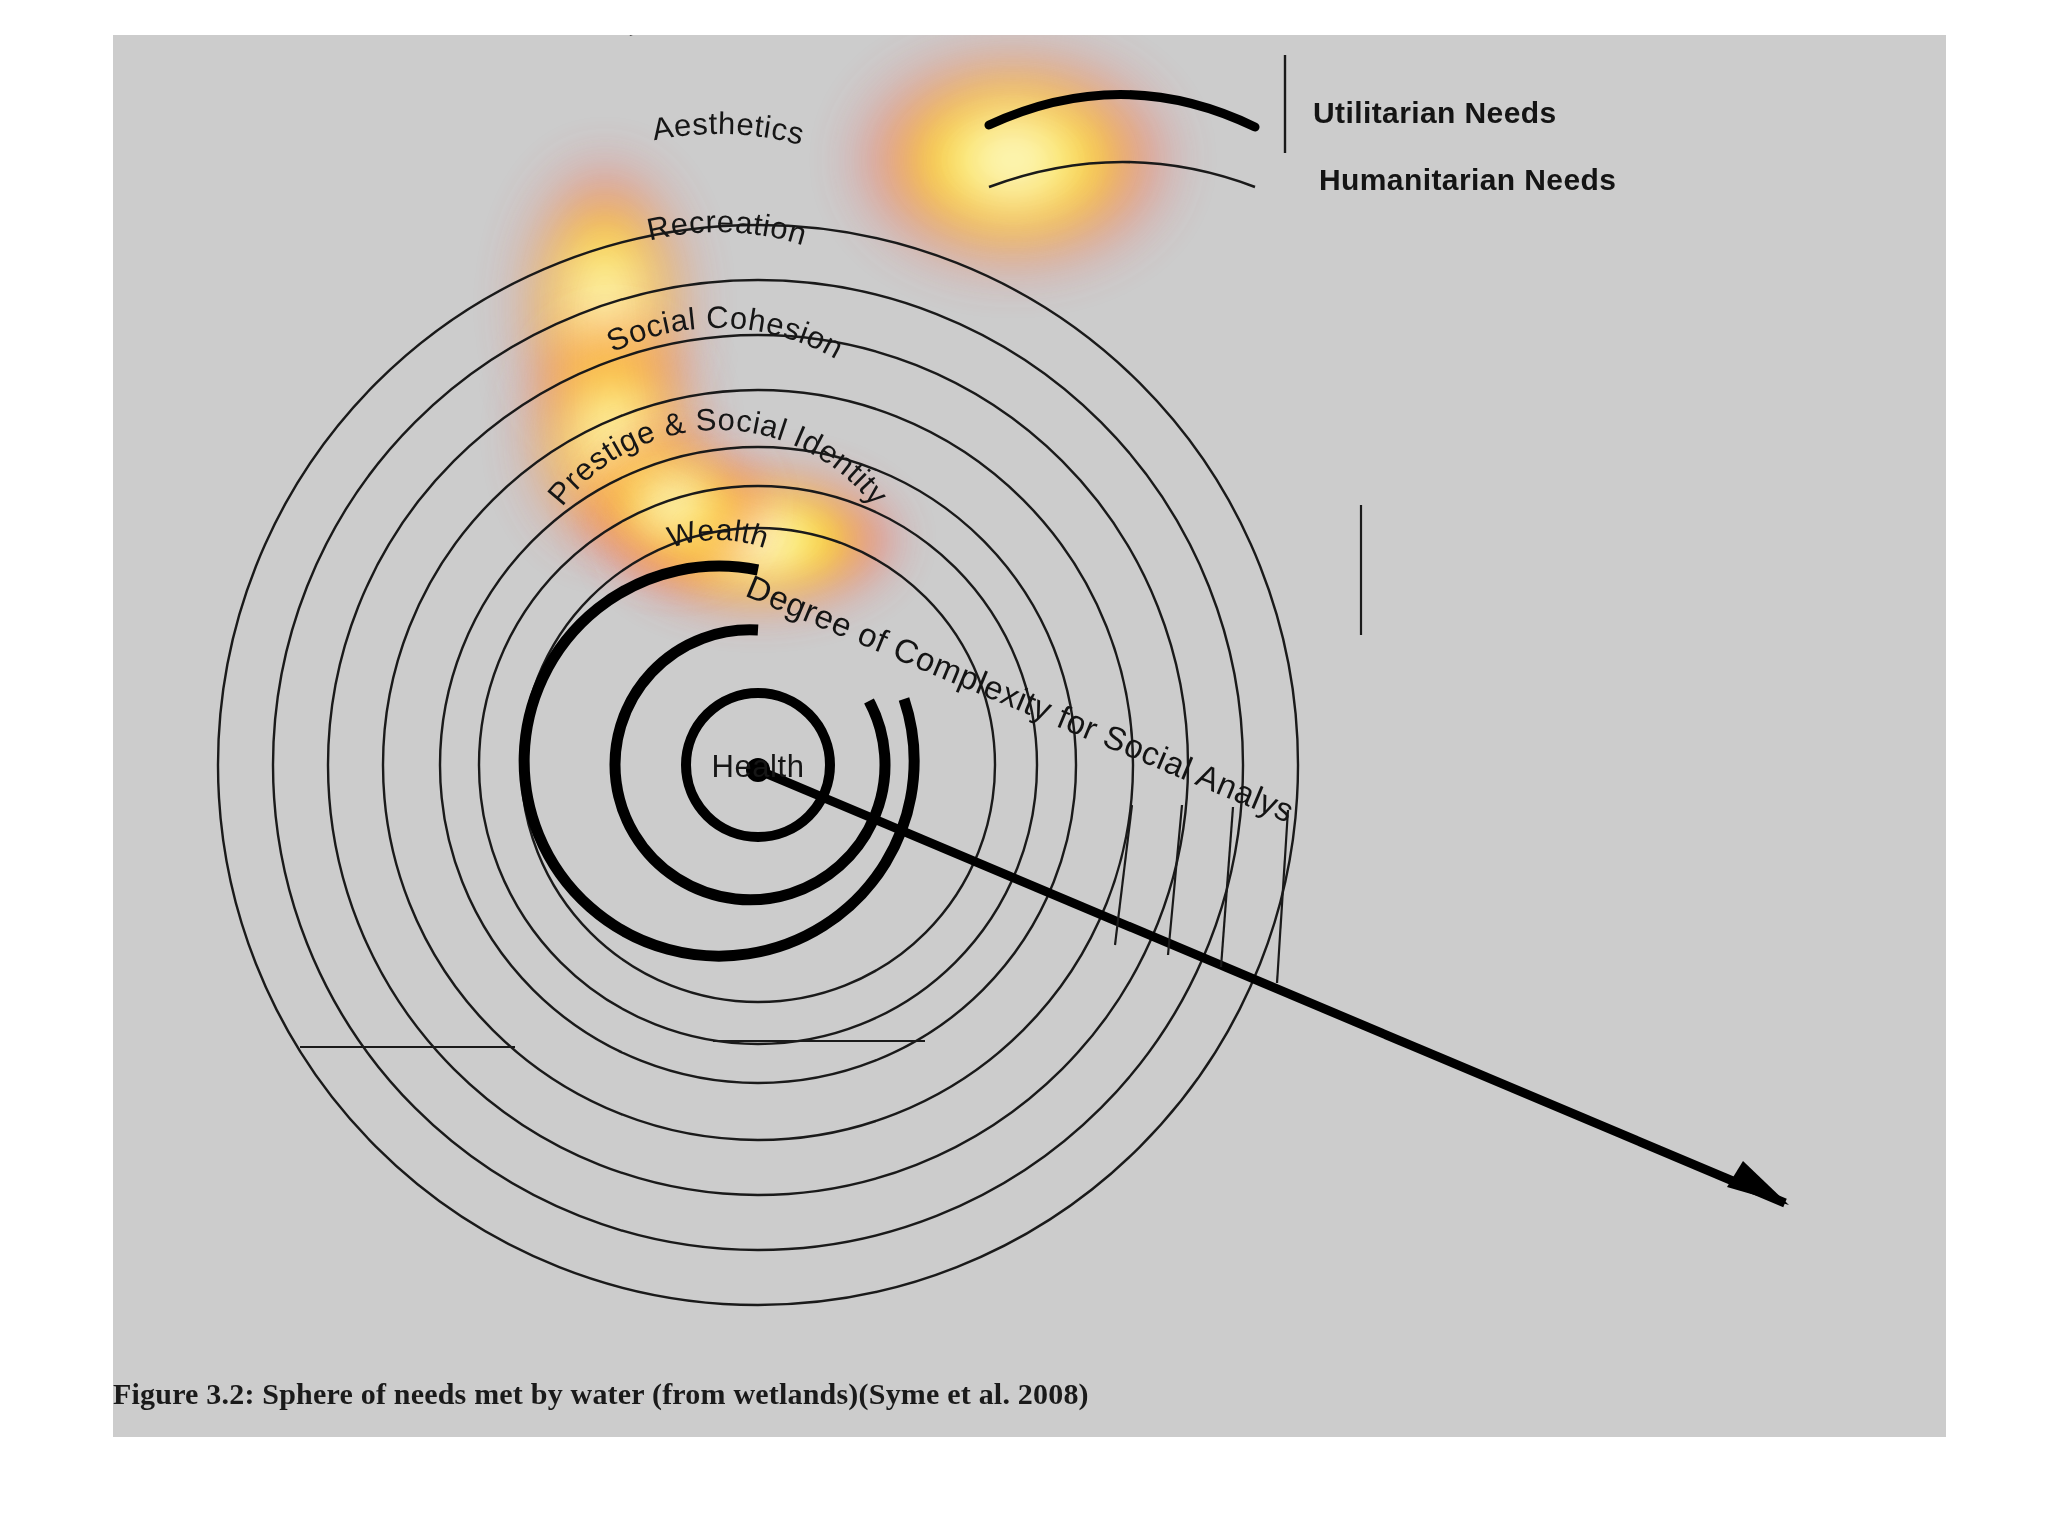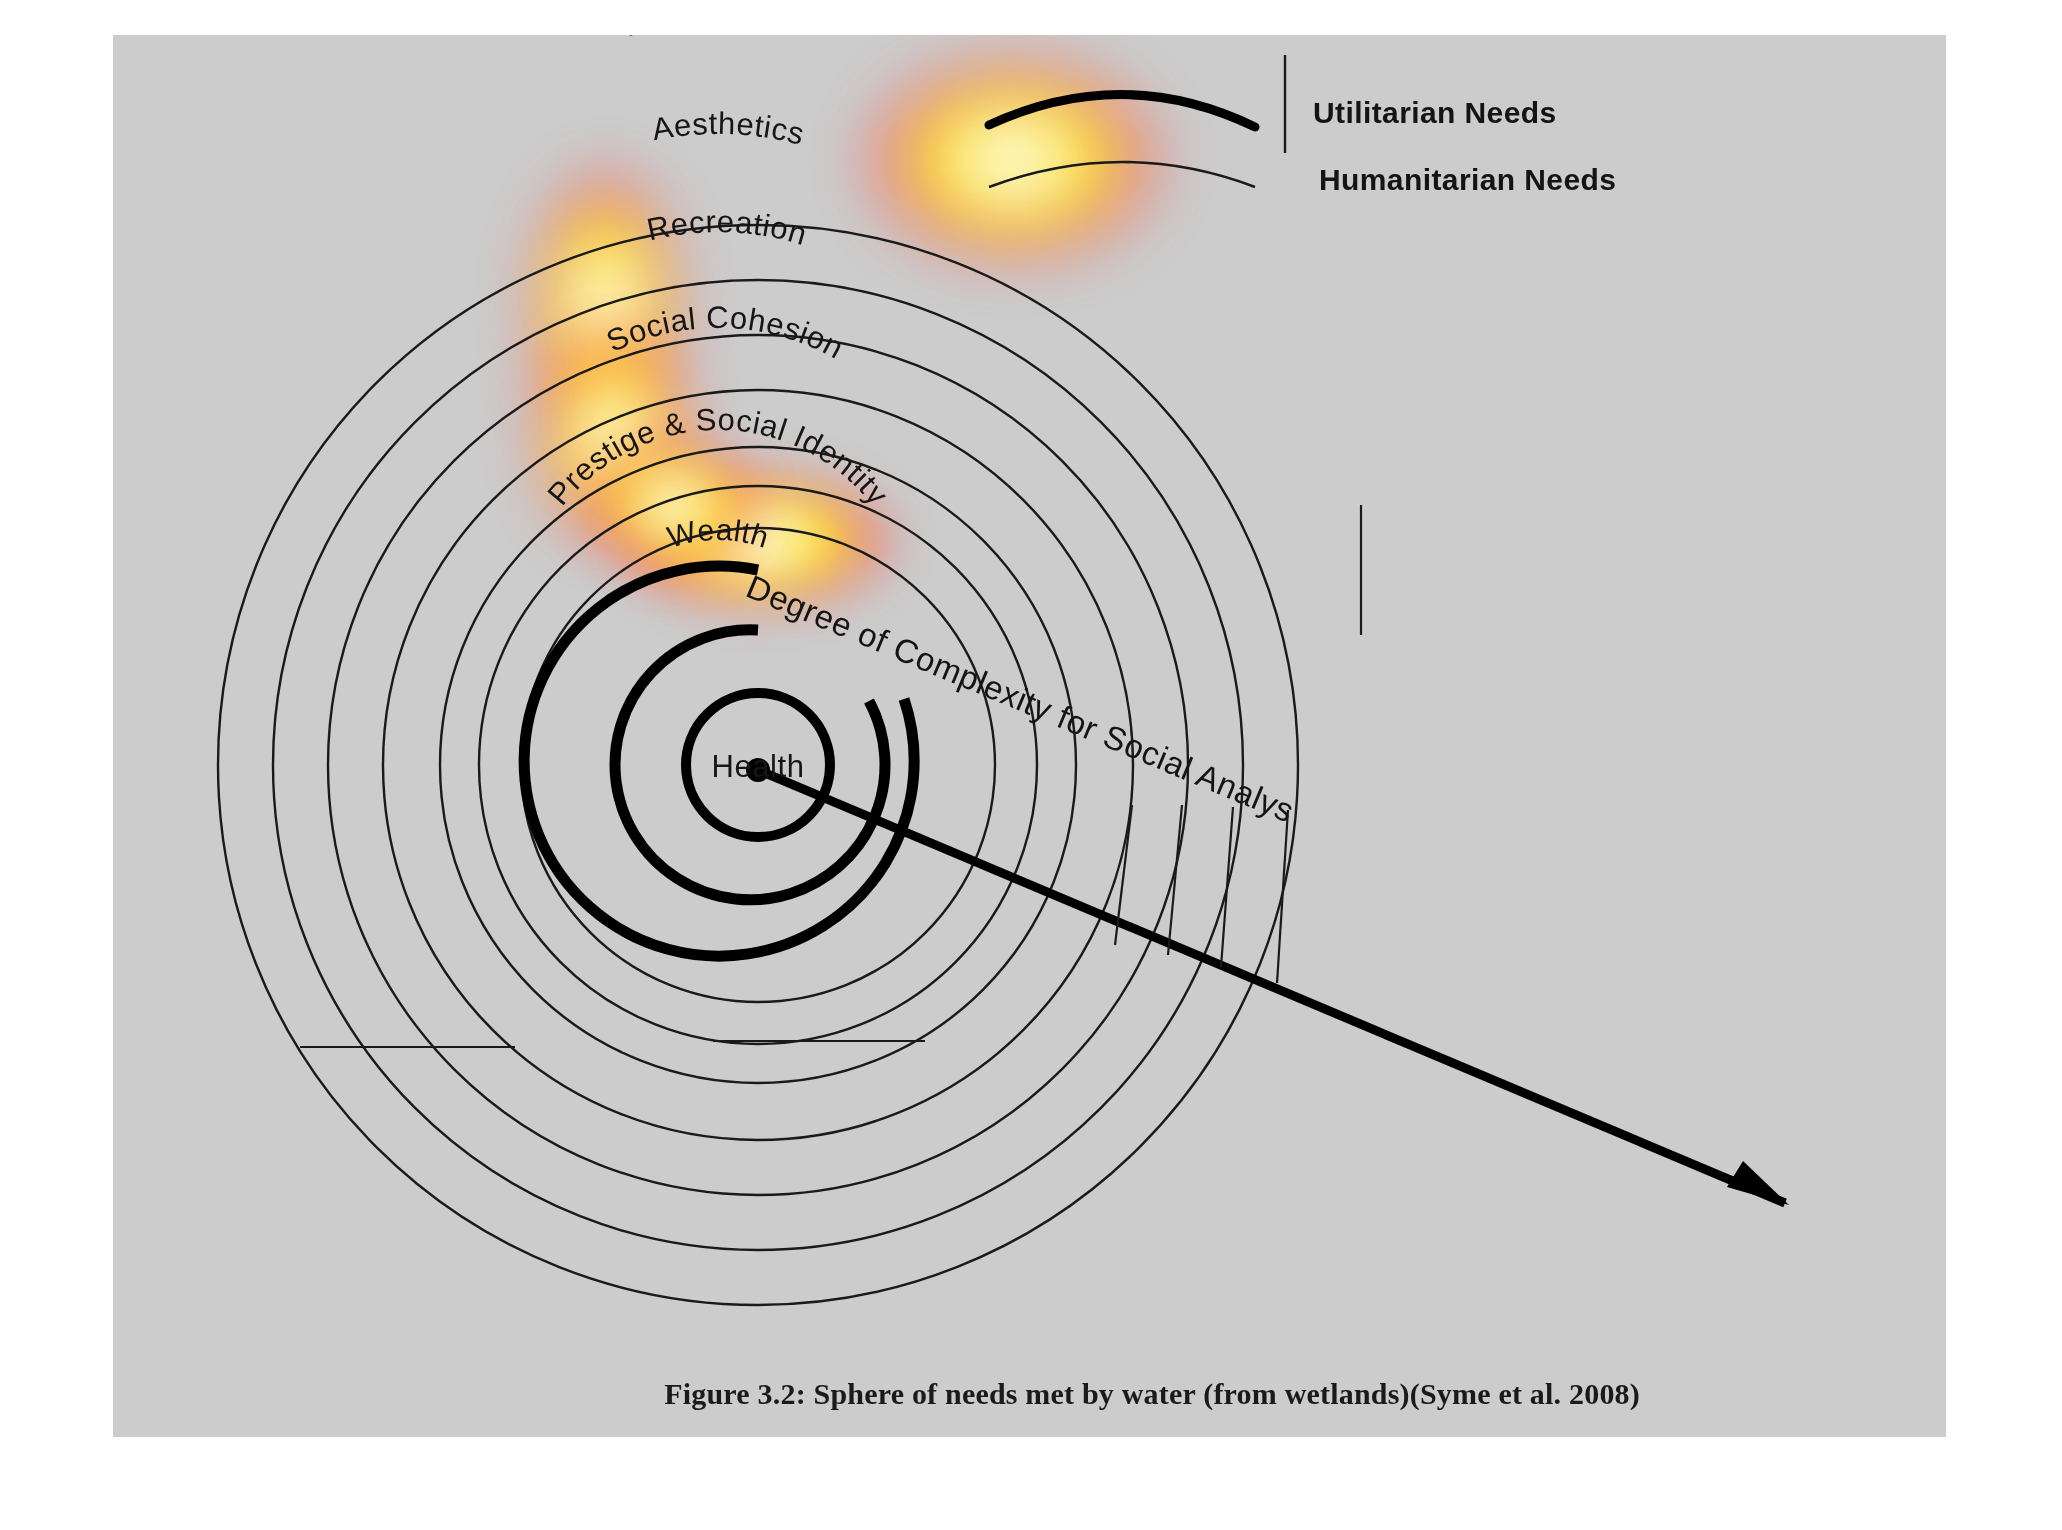--- a/index.html
+++ b/index.html
@@ -1,20 +1,20 @@
 <!DOCTYPE html>
 <html><head>
 <meta charset="utf-8">
 <style>
   html,body{margin:0;padding:0;background:#ffffff;}
   body{width:2062px;height:1530px;font-family:"Liberation Sans",sans-serif;}
   #stage{position:relative;width:2062px;height:1530px;background:#ffffff;overflow:hidden;}
   #panel{position:absolute;left:113px;top:35px;width:1833px;height:1402px;background:#cccccc;overflow:hidden;}
   #figsvg{position:absolute;left:0;top:0;width:1833px;height:1402px;}
-  .capwrap{position:absolute;left:0;bottom:26px;width:1527px;text-align:right;}
+  .capwrap{position:absolute;left:0;bottom:26px;width:1527px;text-align:left;}
   .caption{font-family:"Liberation Serif",serif;font-size:30px;font-weight:bold;color:#1a1a1a;letter-spacing:.2px;}
   .legendlabel{font-family:"Liberation Sans",sans-serif;font-size:30px;font-weight:600;fill:#141414;letter-spacing:.4px;}
   .ringlabel{font-family:"Liberation Sans",sans-serif;font-size:31px;fill:#161616;letter-spacing:.6px;}
   .ringlabel.small{font-size:30px;}
   .axislabel{font-family:"Liberation Sans",sans-serif;font-size:33px;fill:#141414;letter-spacing:.5px;}
 </style>
 </head>
 <body>
 
 <div id="stage">

